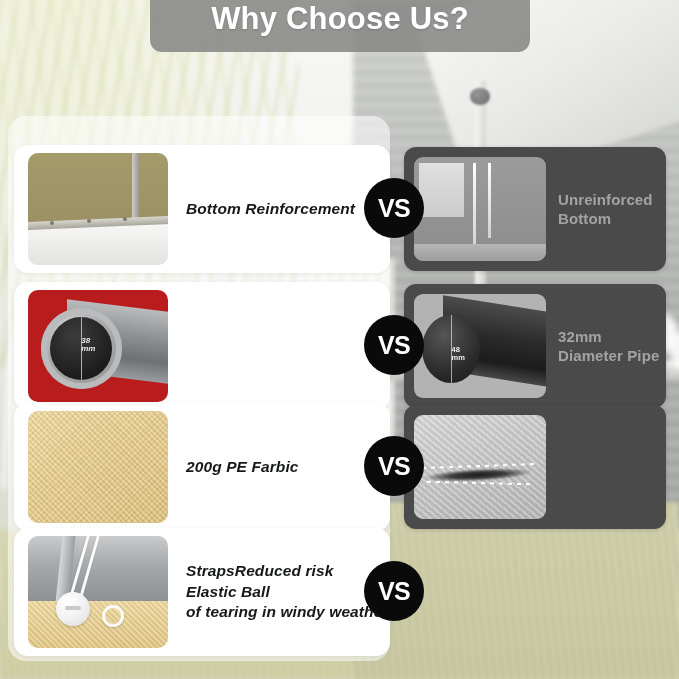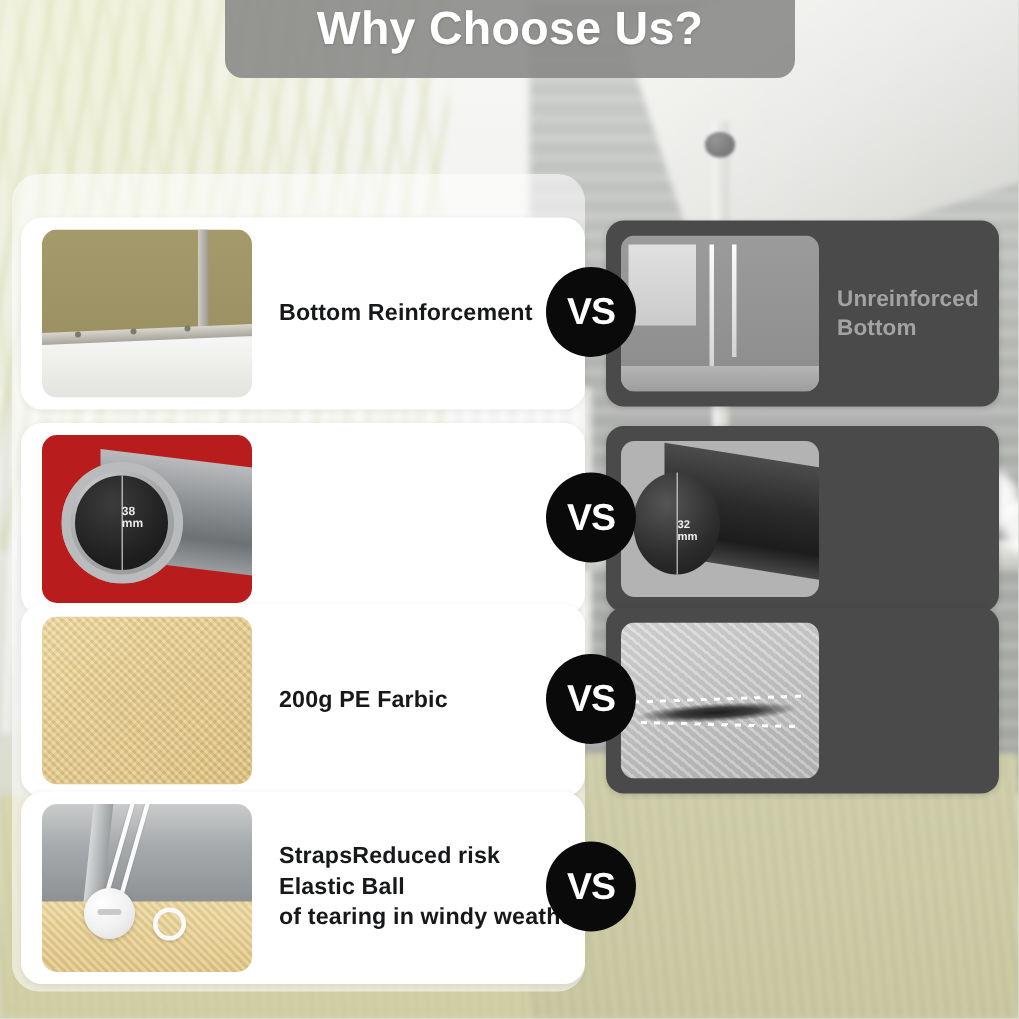--- a/index.html
+++ b/index.html
@@ -151,20 +151,21 @@
   .row-4 { top: 528px; }
 
   
   .card-pro {
     position: absolute; left: 14px; top: 0;
     width: 376px; height: 128px;
     background: #ffffff;
     border-radius: 14px;
     display: flex; align-items: center;
     box-shadow: 0 1px 4px rgba(0,0,0,.07);
+    font-style: italic;
   }
   .thumb-pro {
     width: 140px; height: 112px;
     margin-left: 14px;
     border-radius: 10px;
     overflow: hidden;
     position: relative;
     flex: 0 0 auto;
   }
   .label-pro {
@@ -485,24 +486,28 @@
         <span class="vs-text">VS</span>
       </div>
 
       <div class="card-con">
         <div class="thumb-con">
           <div class="art-pipe-con">
             <div class="body"></div>
             <div class="face"></div>
             <div class="tick"></div>
             <div class="dim">
-              <div>32</div>
+              <div>48</div>
               <div>mm</div>
             </div>
           </div>
+        </div>
+        <div class="label-con">
+          <span>32mm</span>
+          <span>Diameter Pipe</span>
         </div>
       </div>
     </div>
 
     <div class="row row-3">
       <div class="card-pro">
         <div class="thumb-pro">
           <div class="art-fab-pro"></div>
         </div>
         <div class="label-pro">

